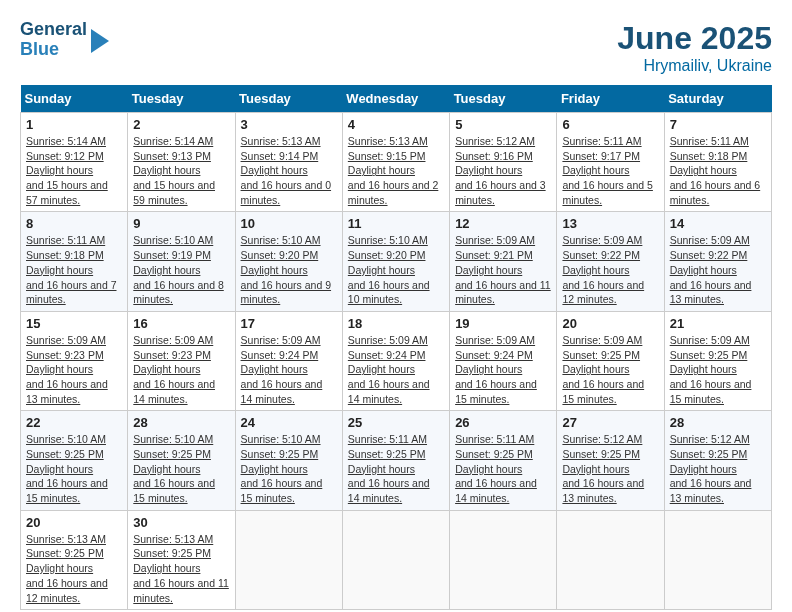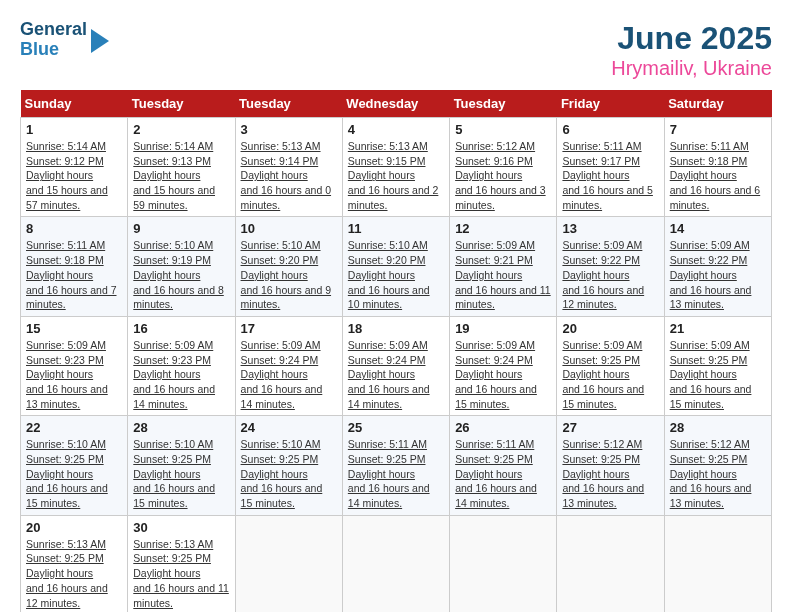--- a/index.html
+++ b/index.html
@@ -41,30 +41,30 @@
     }
     .title-area {
       text-align: right;
     }
     .month-title {
       font-size: 32px;
       font-weight: bold;
       color: #1a5276;
     }
     .subtitle {
-      font-size: 20px;
-      color: #ec4899;
+      font-size: 16px;
+      color: #0369a1;
     }
     table {
       width: 100%;
       border-collapse: collapse;
       font-size: 11px;
     }
     thead tr th {
-      background-color: #b91c1c;
+      background-color: #0369a1;
       color: #fff;
       padding: 6px 4px;
       text-align: left;
       font-size: 13px;
       font-weight: bold;
     }
     tbody tr td {
       border: 1px solid #ccc;
       vertical-align: top;
       padding: 4px 5px;

